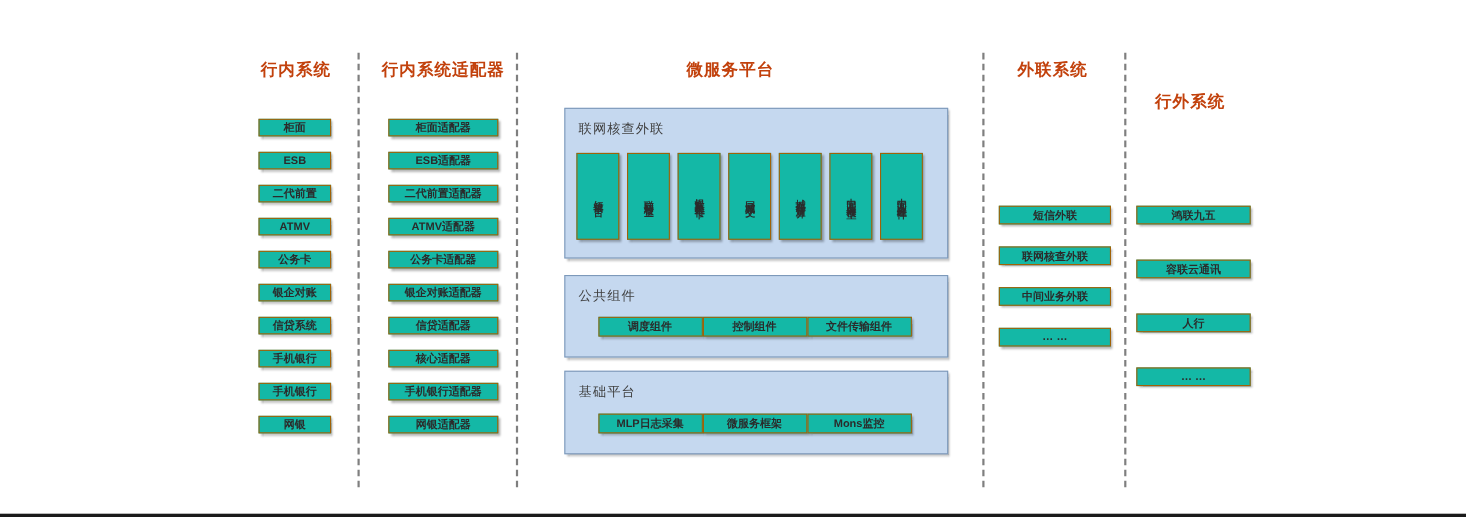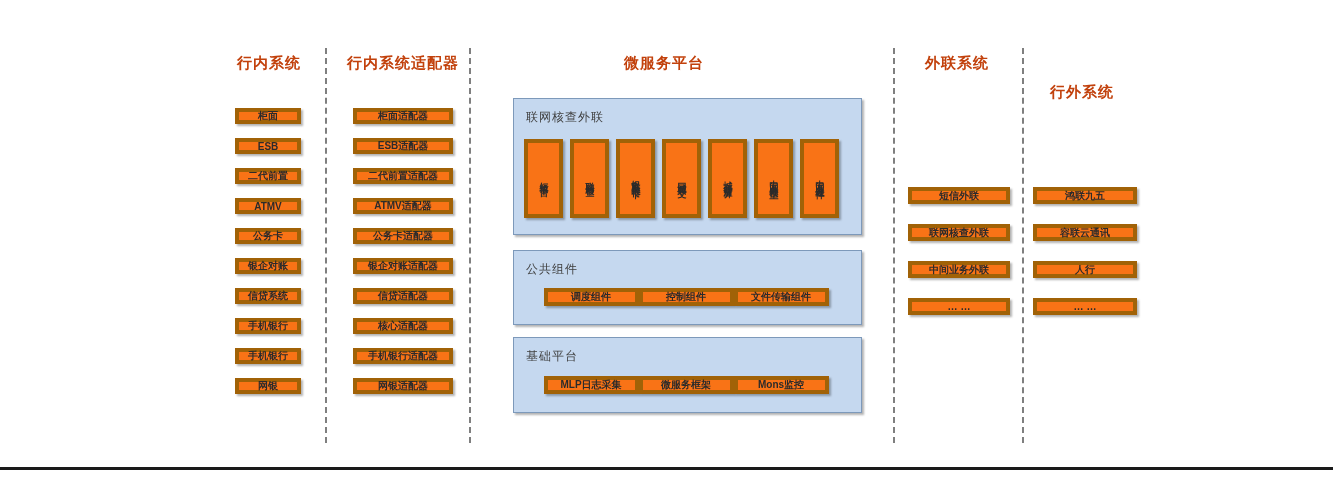--- a/index.html
+++ b/index.html
@@ -10,21 +10,21 @@
   .vsep{
     position:absolute;top:48px;height:395px;width:0;
     border-left:2px dashed #7f7f7f;
   }
   .colhead{
     position:absolute;top:54px;width:120px;text-align:center;
     font-size:15px;font-weight:bold;color:#c2410c;letter-spacing:1px;white-space:nowrap;
   }
   .vstack{position:absolute;display:flex;flex-direction:column;}
   .gbox{
-    background:#f97316;border:4px solid #a16207;
+    background:#14b8a6;border:1px solid #a16207;
     box-shadow:2px 2px 2px rgba(0,0,0,.3);
     display:flex;align-items:center;justify-content:center;
     font-size:10px;font-weight:bold;color:#2b2b2b;
     box-sizing:border-box;white-space:nowrap;
   }
   .h16{height:16px;}
   .h17{height:17px;}
   .h18{height:18px;}
   .panel{
     position:absolute;left:513px;width:349px;box-sizing:border-box;
@@ -120,21 +120,21 @@
     </div>
   </div>
 
   <div class="vstack" style="left:908px;top:187px;width:102px;gap:20px;">
     <div class="gbox h17">短信外联</div>
     <div class="gbox h17">联网核查外联</div>
     <div class="gbox h17">中间业务外联</div>
     <div class="gbox h17">… …</div>
   </div>
 
-  <div class="vstack" style="left:1033px;top:187px;width:104px;gap:20px;">
+  <div class="vstack" style="left:1033px;top:187px;width:104px;gap:32px;">
     <div class="gbox h17">鸿联九五</div>
     <div class="gbox h17">容联云通讯</div>
     <div class="gbox h17">人行</div>
     <div class="gbox h17">… …</div>
   </div>
 
   <div class="bottom-rule"></div>
 
 </div>
 

